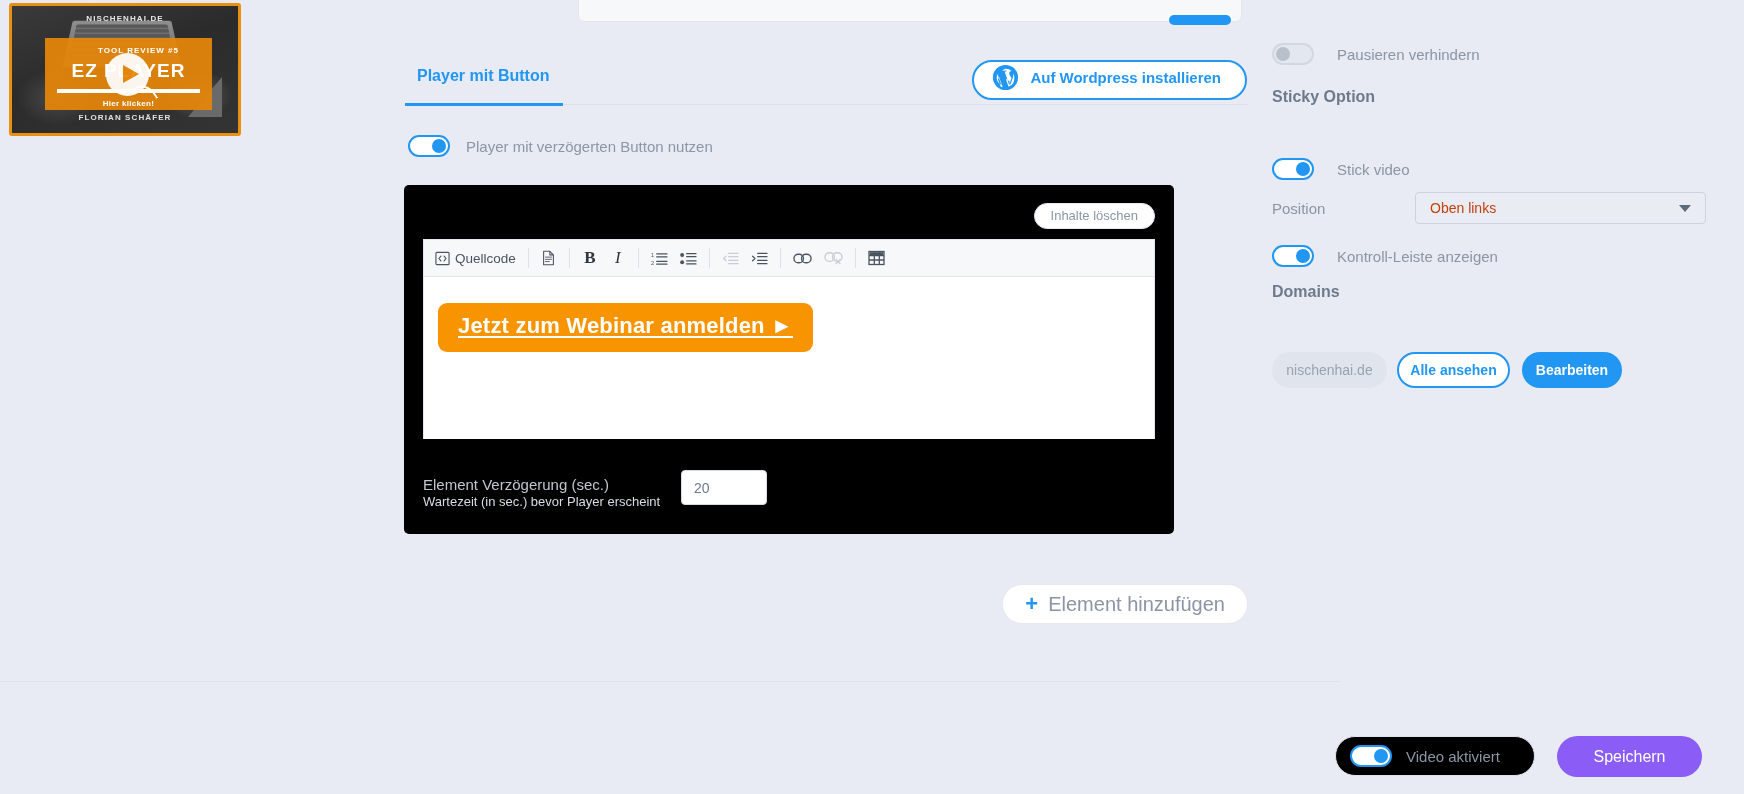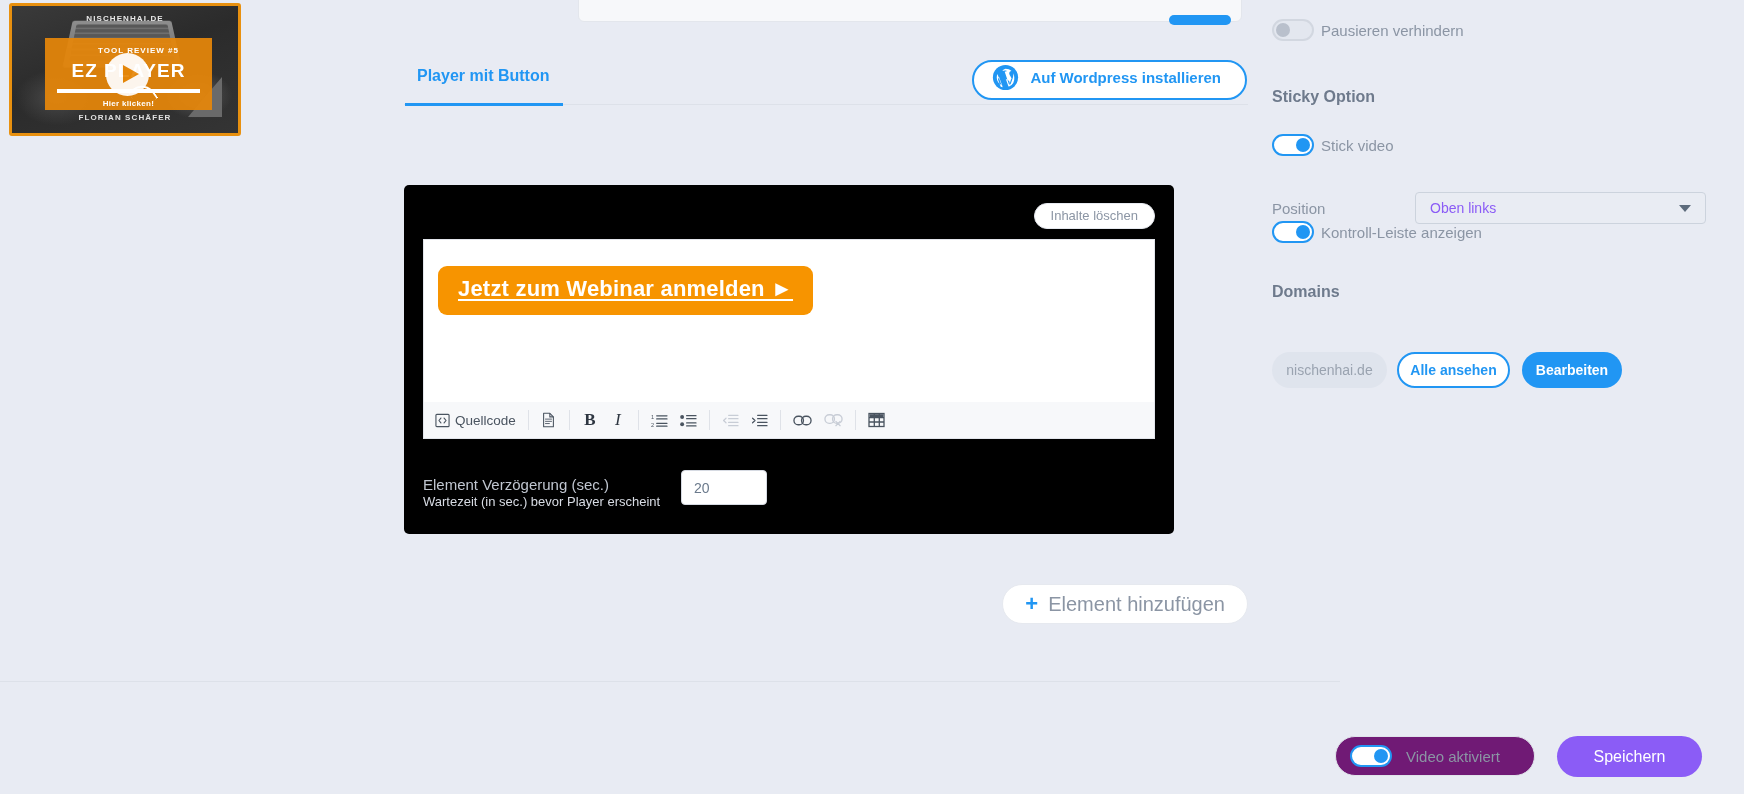--- a/index.html
+++ b/index.html
@@ -190,45 +190,45 @@
   #add-el-btn .plus { color:#2196f3; font-size:22px; font-weight:bold; line-height:1; }
   #add-el-btn .lbl { color:#8b95a4; font-size:20px; }
 
   #bottom-sep {
     position:absolute; left:0; top:681px; width:1340px; height:1px; background:#dde1e9;
   }
 
   
   #video-toggle-pill {
     position:absolute; left:1335px; top:736px; width:200px; height:40px;
-    border:1px solid #dfe3ea; border-radius:22px; background:#701a75;
+    border:1px solid #dfe3ea; border-radius:22px; background:#000000;
     display:flex; align-items:center; padding-left:14px; gap:14px;
   }
   #video-toggle-pill .lbl { font-size:15px; color:#8b95a4; }
   #save-btn {
     position:absolute; left:1557px; top:736px; width:145px; height:41px;
     background:#8b5cf6; border-radius:22px; color:#fff; font-size:16px;
     display:flex; align-items:center; justify-content:center; cursor:pointer;
     border:none; font-family:"Liberation Sans", sans-serif;
   }
 
   
   #side { position:absolute; left:1272px; top:0; width:472px; height:794px; }
-  .side-row { position:absolute; display:flex; align-items:center; gap:7px; }
+  .side-row { position:absolute; display:flex; align-items:center; gap:23px;margin-top:24px; }
   .side-row .lbl { font-size:15px; color:#8b95a4; white-space:nowrap; }
   .side-h {
     position:absolute; left:0; font-size:16px; font-weight:bold; color:#6e7a8c;
   }
   #pos-label { position:absolute; left:0; top:200px; font-size:15px; color:#8b95a4; }
   #pos-select {
     position:absolute; left:143px; top:192px; width:291px; height:32px;
     border:1px solid #ccd3dd; border-radius:4px; background:#e9ecf3;
     display:flex; align-items:center; padding:0 14px; cursor:pointer;
   }
-  #pos-select .val { font-size:14px; color:#8b5cf6; }
+  #pos-select .val { font-size:14px; color:#c2410c; }
   #pos-select .caret {
     position:absolute; right:14px; width:0;height:0;
     border-left:6px solid transparent; border-right:6px solid transparent;
     border-top:7px solid #5d6b7c;
   }
   .dom-chip {
     position:absolute; top:352px; height:36px; border-radius:19px;
     display:flex; align-items:center; justify-content:center; cursor:pointer; white-space:nowrap;
   }
   #dom-name { left:0; width:115px; background:#dfe4ed; color:#9aa3b0; font-size:14px; }
@@ -269,30 +269,31 @@
     <div id="tab-underline"></div>
     <div id="wp-btn">
       <svg class="wp-logo" viewBox="0 0 24 24">
         <circle cx="12" cy="12" r="11.2" fill="#2196f3"></circle>
         <path fill="#fff" d="M4.2 12c0-1.1.23-2.15.65-3.1l3.58 9.8A7.82 7.82 0 0 1 4.2 12zm13.12-.4c0 .96-.37 2.06-.85 3.6l-1.12 3.74-4.06-12.07c.68-.04 1.29-.11 1.29-.11.6-.07.53-.96-.07-.92 0 0-1.83.14-3 .14-.12 0-.26 0-.4-.01A7.8 7.8 0 0 1 12 4.2c2.04 0 3.9.78 5.3 2.06h-.1c-1.1 0-1.88.96-1.88 2 0 .93.53 1.71 1.1 2.64.43.75.93 1.72.93 3.11zM12.2 13.1l2.48 6.79a.68.68 0 0 0 .5.04A7.83 7.83 0 0 0 19.8 12c0-1.33-.34-2.58-.94-3.67.05.36.07.74.07 1.15 0 1.13-.21 2.4-.85 3.99l-1.7 4.93-1.17-3.3zm-2.9 6.63-3.1-8.5-.85 2.46 2.39 6.54c.51.15 1.03.27 1.56.33z"></path>
       </svg>
       <span class="lbl">Auf Wordpress installieren</span>
     </div>
   </div>
 
+  <div id="delayed-row">
+    <div class="toggle">
+        <div class="knob"></div>
+      </div>
+    <div class="lbl">Player mit verzögerten Button nutzen</div>
+  </div>
 
   <div id="editor-card">
     <div id="clear-btn">Inhalte löschen</div>
 
     <div id="ck-wrap">
-      <div id="ck-body">
-        <div id="cta-btn">
-          <span class="t">Jetzt zum Webinar anmelden ►</span>
-        </div>
-      </div>
       <div id="ck-toolbar">
         <div class="tb-item">
           <svg width="15" height="15" viewBox="0 0 16 16">
             <rect x="1" y="1.5" width="14" height="13" fill="none" stroke="#4a5460" stroke-width="1.2" rx="1"></rect>
             <path d="M6.3 5.4 4.2 8l2.1 2.6M9.7 5.4 11.8 8l-2.1 2.6" fill="none" stroke="#4a5460" stroke-width="1.2" stroke-linecap="round" stroke-linejoin="round"></path>
           </svg>
           <span class="txt">Quellcode</span>
         </div>
         <div class="tb-sep"></div>
         <div class="tb-item">
@@ -351,20 +352,25 @@
             <path d="M12.5 8.5 17 13M17 8.5l-4.5 4.5" stroke="#c8cdd6" stroke-width="1.3" stroke-linecap="round"></path>
           </svg>
         </div>
         <div class="tb-sep"></div>
         <div class="tb-item">
           <svg width="17" height="16" viewBox="0 0 17 16">
             <rect x="1" y="1.5" width="15" height="13" fill="none" stroke="#4a5460" stroke-width="1.3"></rect>
             <path d="M1 5.6h15M1 10h15M6.3 1.5v13M11.3 1.5v13" stroke="#4a5460" stroke-width="1.3"></path>
             <rect x="1.7" y="2.2" width="13.6" height="2.9" fill="#4a5460"></rect>
           </svg>
+        </div>
+      </div>
+      <div id="ck-body">
+        <div id="cta-btn">
+          <span class="t">Jetzt zum Webinar anmelden ►</span>
         </div>
       </div>
     </div>
 
     <div id="delay-label">Element Verzögerung (sec.)</div>
     <div id="delay-sub">Wartezeit (in sec.) bevor Player erscheint</div>
     <input id="delay-input" type="text" value="20" style="">
   </div>
 
   <div id="add-el-btn">

